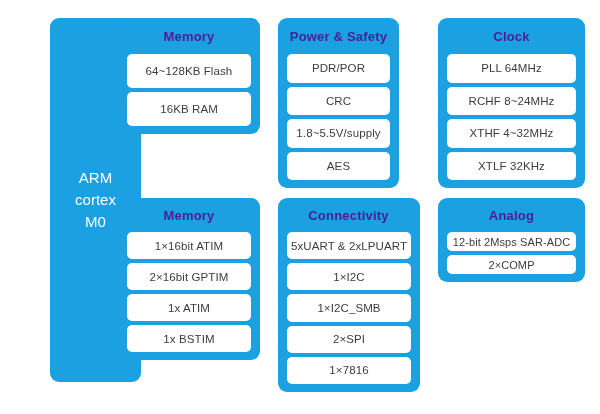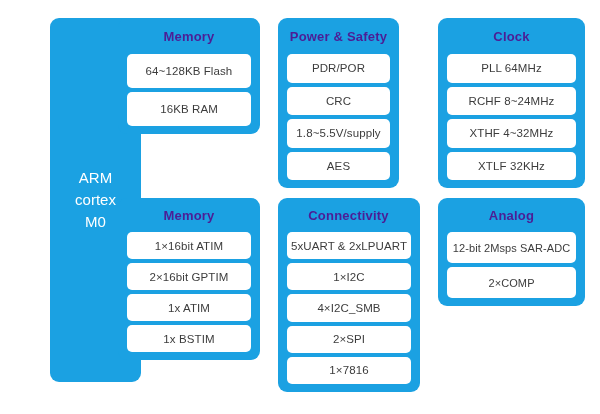--- a/index.html
+++ b/index.html
@@ -108,21 +108,21 @@
     left: 118px; top: 198px; width: 142px; height: 162px;
   }
   #timers-block .block-title { padding: 10px 0 9px 0; }
 
   #connectivity-block {
     left: 278px; top: 198px; width: 142px; height: 194px;
   }
   #connectivity-block .block-title { padding: 10px 1px 9px 0; }
 
   #analog-block {
-    left: 438px; top: 198px; width: 147px; height: 108px;
+    left: 438px; top: 198px; width: 147px; height: 84px;
   }
   #analog-block .block-title { padding: 10px 0 9px 0; }
   #analog-block .item { font-size: 11px; }
 </style>
 </head>
 <body>
 
 <div id="diagram">
 
   <div class="block" id="cpu-block">
@@ -167,21 +167,21 @@
       <div class="item">1x ATIM</div>
       <div class="item">1x BSTIM</div>
     </div>
   </div>
 
   <div class="block" id="connectivity-block">
     <div class="block-title">Connectivity</div>
     <div class="items">
       <div class="item">5xUART &amp; 2xLPUART</div>
       <div class="item">1×I2C</div>
-      <div class="item">4×I2C_SMB</div>
+      <div class="item">1×I2C_SMB</div>
       <div class="item">2×SPI</div>
       <div class="item">1×7816</div>
     </div>
   </div>
 
   <div class="block" id="analog-block">
     <div class="block-title">Analog</div>
     <div class="items">
       <div class="item">12-bit 2Msps SAR-ADC</div>
       <div class="item">2×COMP</div>

